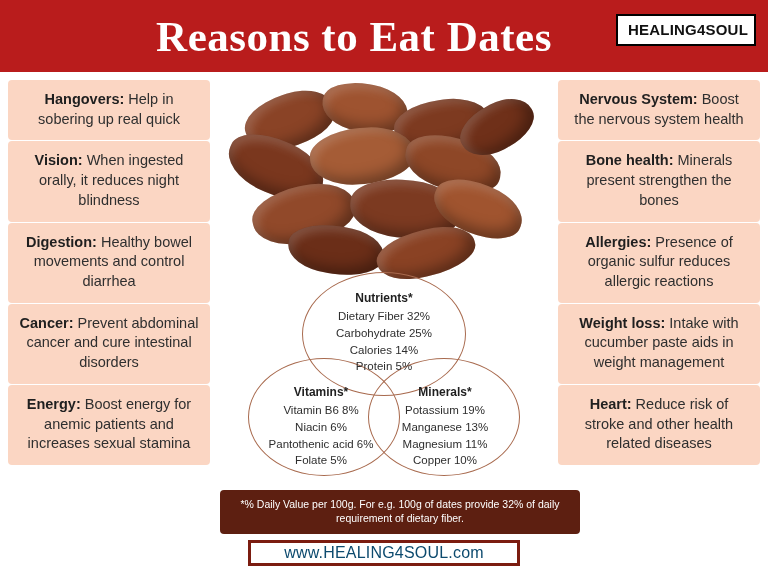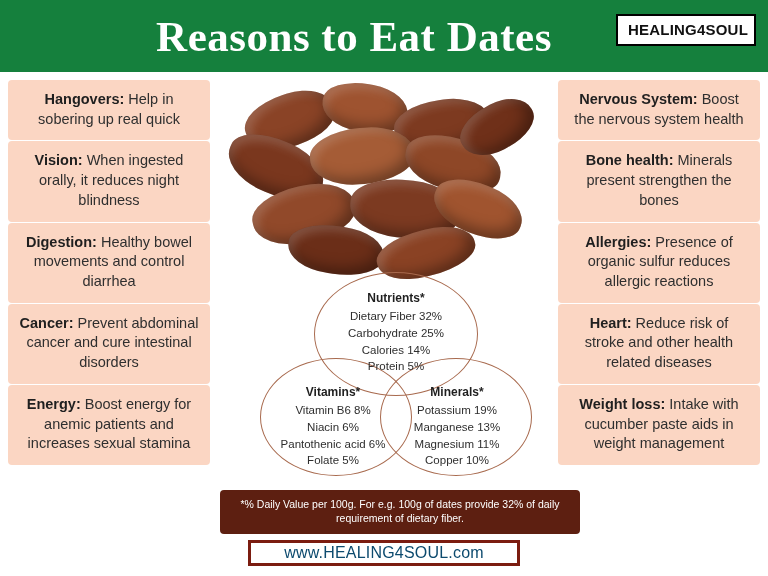--- a/index.html
+++ b/index.html
@@ -20,21 +20,21 @@
     background: #ffffff;
     overflow: hidden;
   }
 
   
   .header {
     position: absolute;
     left: 0; top: 0;
     width: 768px;
     height: 72px;
-    background: #15803d;
+    background: #b91c1c;
     display: flex;
     align-items: center;
     justify-content: center;
   }
   .header-title {
     color: #ffffff;
     font-family: "Liberation Serif", serif;
     font-size: 43px;
     font-weight: bold;
     letter-spacing: 0.5px;
@@ -91,21 +91,21 @@
   .date-fruit {
     position: absolute;
     border-radius: 50% 45% 50% 45% / 45% 50% 45% 50%;
     box-shadow: inset -6px -6px 14px rgba(0,0,0,0.35),
                 inset 5px 5px 10px rgba(255,255,255,0.18);
   }
 
   
   .venn {
     position: absolute;
-    left: 230px;
+    left: 218px;
     top: 272px;
     width: 332px;
     height: 210px;
   }
   .circle {
     position: absolute;
     border: 1px solid #a86a4e;
     border-radius: 50%;
     background: rgba(255,255,255,0.0);
     box-sizing: border-box;
@@ -201,24 +201,24 @@
     <div class="fact">
       <b>Nervous System:</b><span> Boost the nervous system health</span>
     </div>
     <div class="fact">
       <b>Bone health:</b><span> Minerals present strengthen the bones</span>
     </div>
     <div class="fact">
       <b>Allergies:</b><span> Presence of organic sulfur reduces allergic reactions</span>
     </div>
     <div class="fact">
+      <b>Weight loss:</b><span> Intake with cucumber paste aids in weight management</span>
+    </div>
+    <div class="fact">
       <b>Heart:</b><span> Reduce risk of stroke and other health related diseases</span>
-    </div>
-    <div class="fact">
-      <b>Weight loss:</b><span> Intake with cucumber paste aids in weight management</span>
     </div>
   </div>
 
   <div class="dates-art">
     <div class="date-fruit" style="left:26px;  top:14px;  width:92px;  height:52px;  background:#8a4326; transform:rotate(-18deg);"></div>
     <div class="date-fruit" style="left:104px; top:4px;   width:86px;  height:48px;  background:#9e5330; transform:rotate(10deg);"></div>
     <div class="date-fruit" style="left:176px; top:20px;  width:96px;  height:50px;  background:#7d3a20; transform:rotate(-8deg);"></div>
     <div class="date-fruit" style="left:8px;   top:60px;  width:100px; height:54px;  background:#7a371e; transform:rotate(24deg);"></div>
     <div class="date-fruit" style="left:92px;  top:48px;  width:104px; height:56px;  background:#a55c36; transform:rotate(-5deg);"></div>
     <div class="date-fruit" style="left:186px; top:58px;  width:98px;  height:52px;  background:#8e4727; transform:rotate(16deg);"></div>

